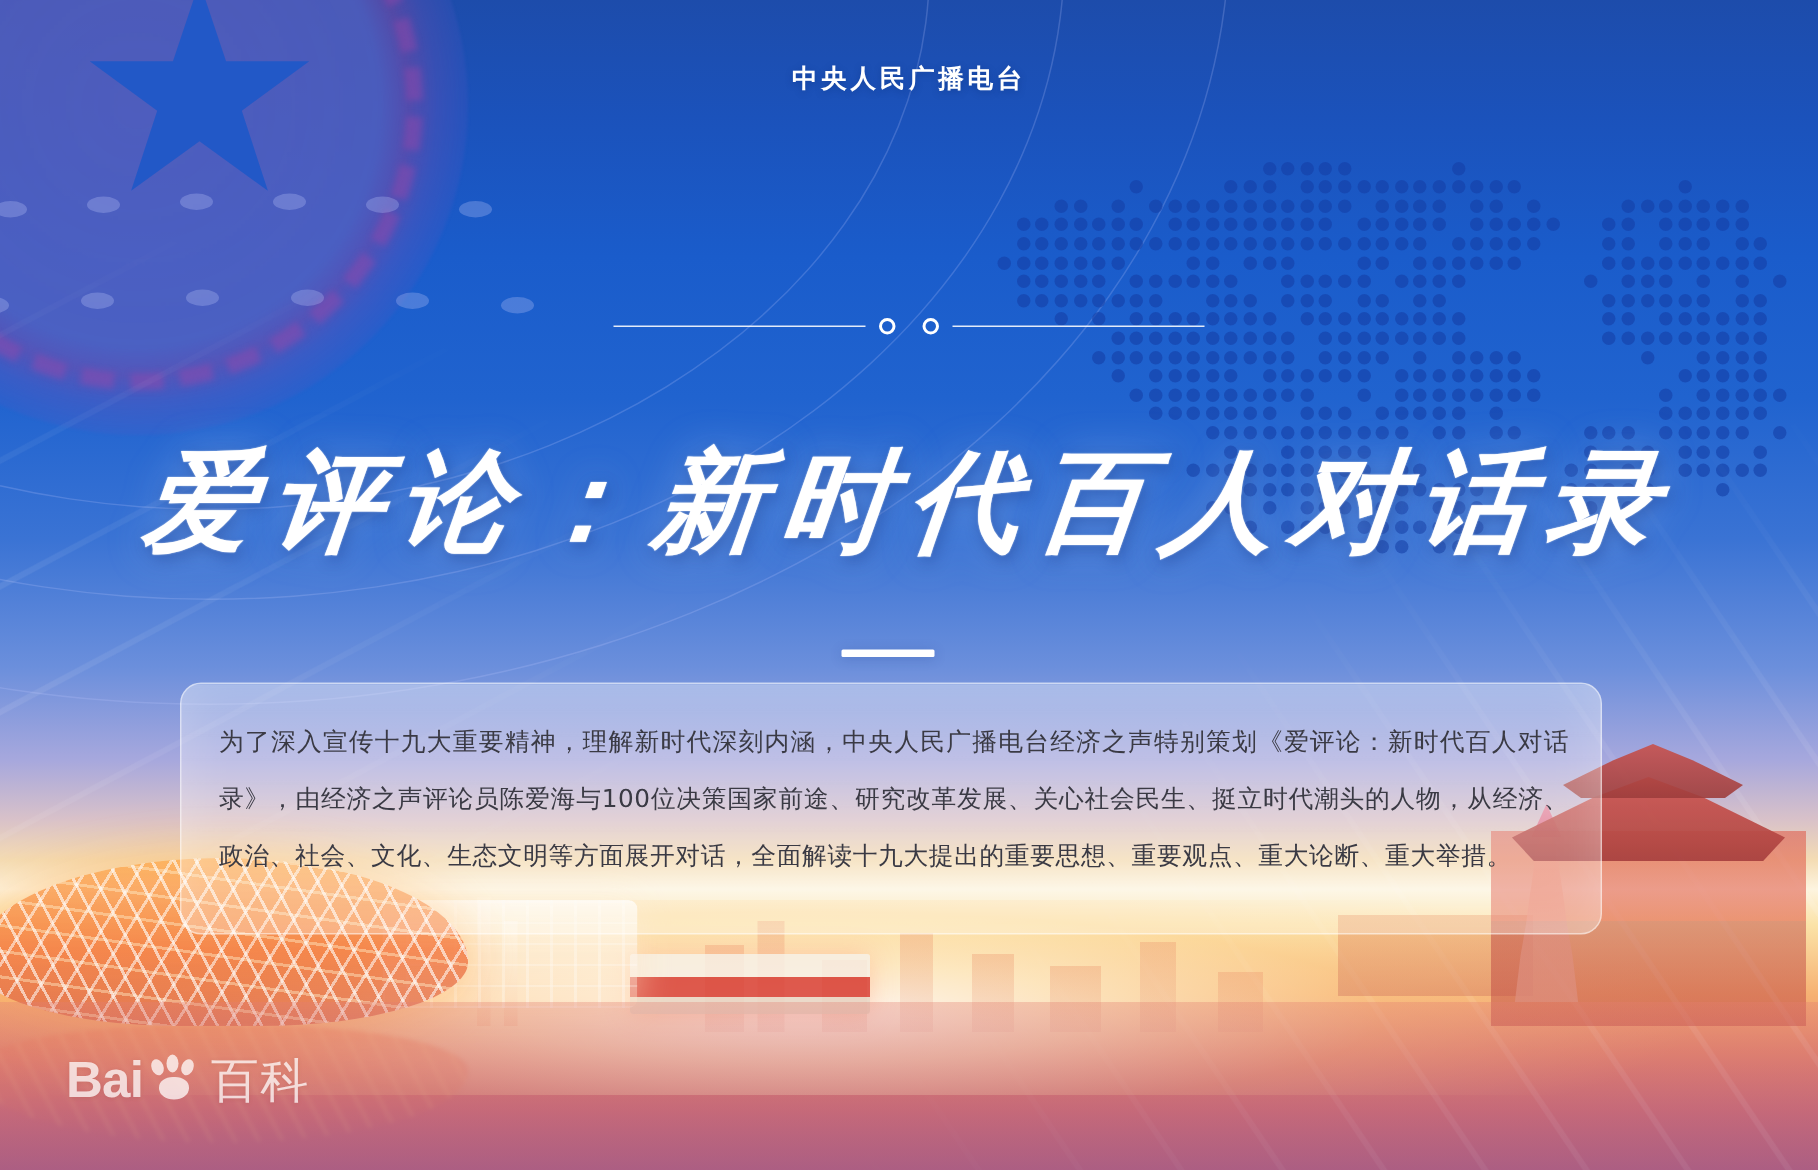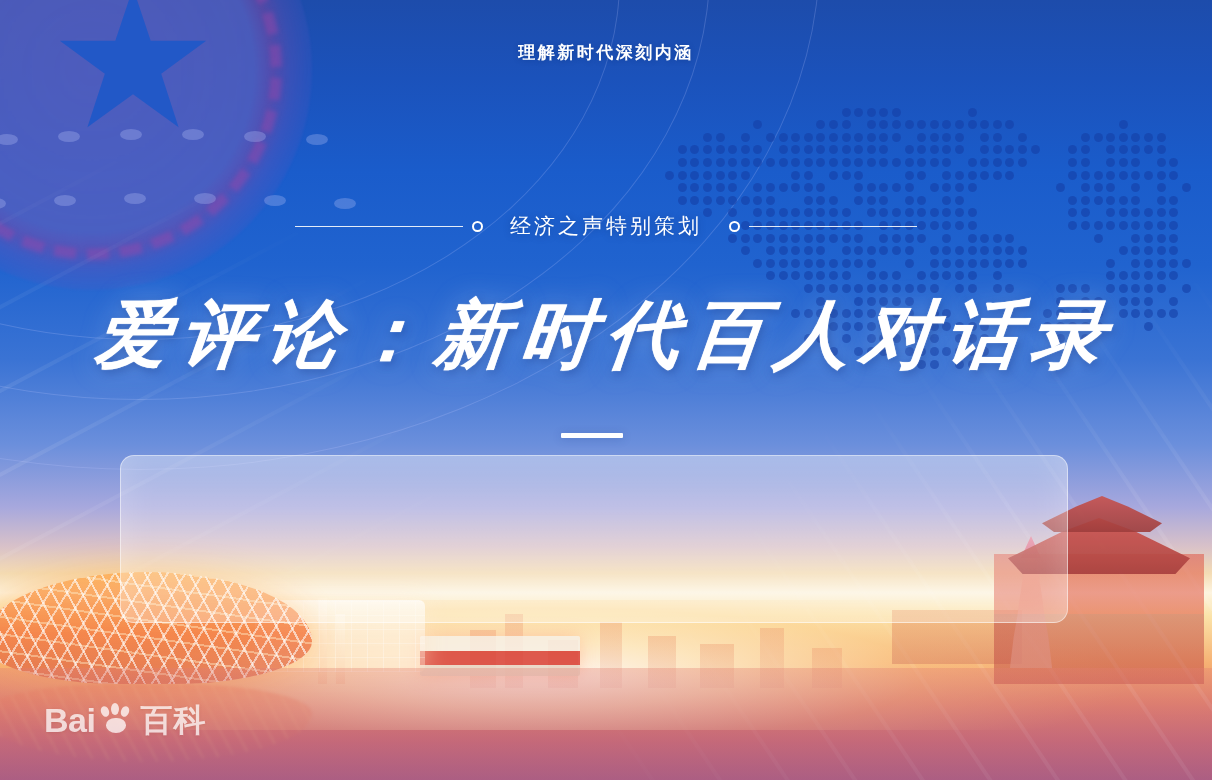--- a/index.html
+++ b/index.html
@@ -279,21 +279,21 @@
     display:flex; align-items:center; gap:2px;
     opacity:.80;
   }
   .baike-text{
     font-size:34px; font-weight:700; color:rgba(255,255,255,.92);
     line-height:1; letter-spacing:-.5px;
     font-family:"Liberation Sans","DejaVu Sans",sans-serif;
     text-shadow:0 1px 3px rgba(150,70,60,.25);
   }
   .baike-cn{
-    font-size:32px; font-weight:700; color:rgba(255,255,255,.92);
+    font-size:32px; font-weight:400; color:rgba(255,255,255,.92);
     line-height:1; letter-spacing:1px; margin-left:4px;
     font-family:"DejaVu Sans","Liberation Sans",sans-serif;
     text-shadow:0 1px 3px rgba(150,70,60,.25);
   }
   .paw{ position:relative; width:34px; height:34px; margin:0 1px 0 2px; }
   .paw i{ position:absolute; background:rgba(255,255,255,.92); border-radius:50%; }
   .paw i.p1{ width:8px;  height:11px; left:2px;  top:3px;  transform:rotate(-22deg); }
   .paw i.p2{ width:8px;  height:12px; left:12px; top:0px;  }
   .paw i.p3{ width:8px;  height:11px; left:22px; top:3px;  transform:rotate(22deg); }
   .paw i.p4{ width:20px; height:15px; left:7px;  top:15px; border-radius:48% 48% 52% 52%; }
@@ -812,36 +812,36 @@
     <div class="wall"></div>
     <div class="pagoda"></div>
     <div class="pagoda-top"></div>
     <div class="gate"></div>
     <div class="gate-roof"></div>
     <div class="gate-roof2"></div>
     <div class="water"></div>
   </div>
 
   <div class="logo">
-    <div class="logo-sub">理解新时代深刻内涵</div>
+    <div class="logo-sub">中央人民广播电台</div>
   </div>
 
   <div class="subwrap">
     <div class="rule"></div>
     <div class="ring"></div>
-    <div class="subtitle">经济之声特别策划</div>
     <div class="ring"></div>
     <div class="rule"></div>
   </div>
 
   <div class="title">爱评论：新时代百人对话录</div>
 
   <div class="divider"></div>
 
   <div class="panel"></div>
+  <div class="panel-body">为了深入宣传十九大重要精神，理解新时代深刻内涵，中央人民广播电台经济之声特别策划《爱评论：新时代百人对话录》，由经济之声评论员陈爱海与100位决策国家前途、研究改革发展、关心社会民生、挺立时代潮头的人物，从经济、政治、社会、文化、生态文明等方面展开对话，全面解读十九大提出的重要思想、重要观点、重大论断、重大举措。</div>
 
   <div class="baike">
     <span class="baike-text">Bai</span>
     <span class="paw">
       <i class="p1"></i>
         <i class="p2"></i>
         <i class="p3"></i>
         <i class="p4"></i>
     </span>
     <span class="baike-cn">百科</span>

